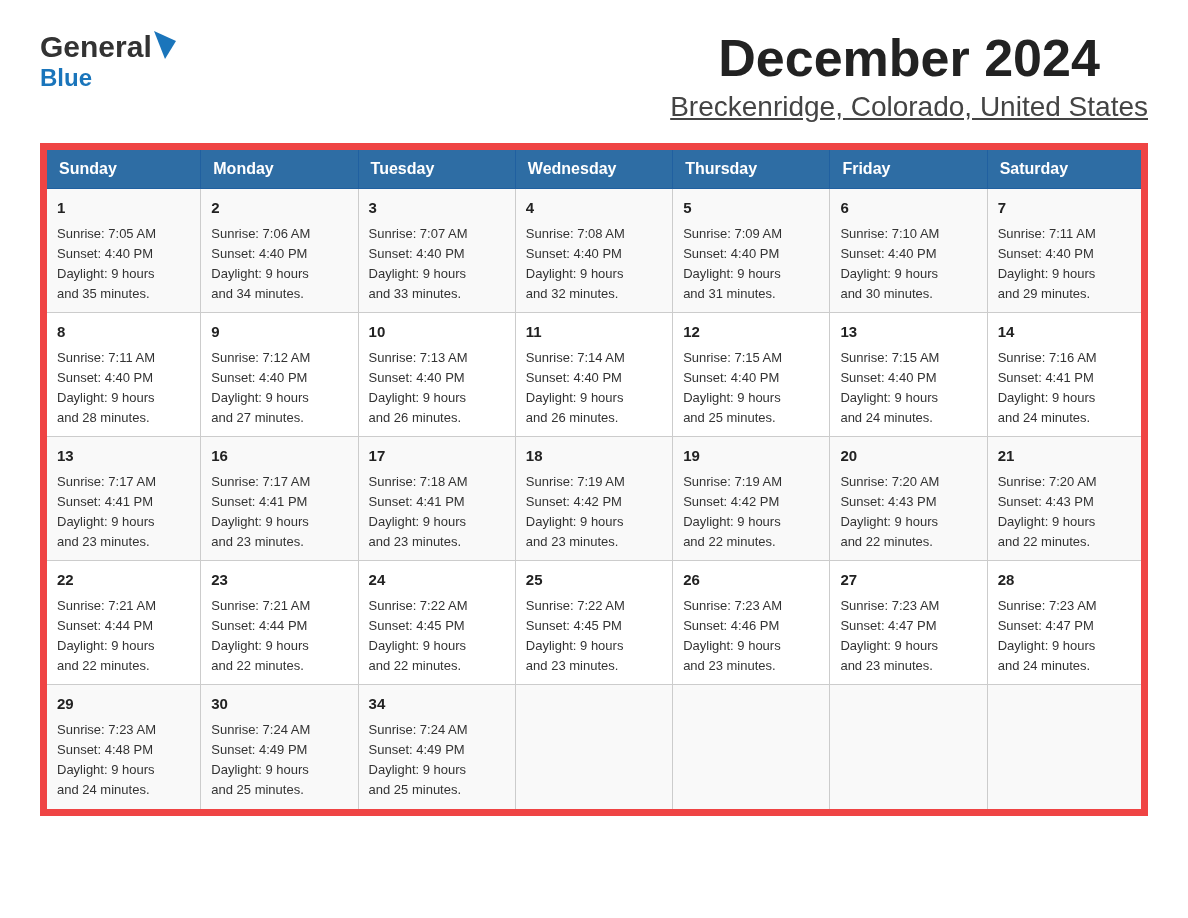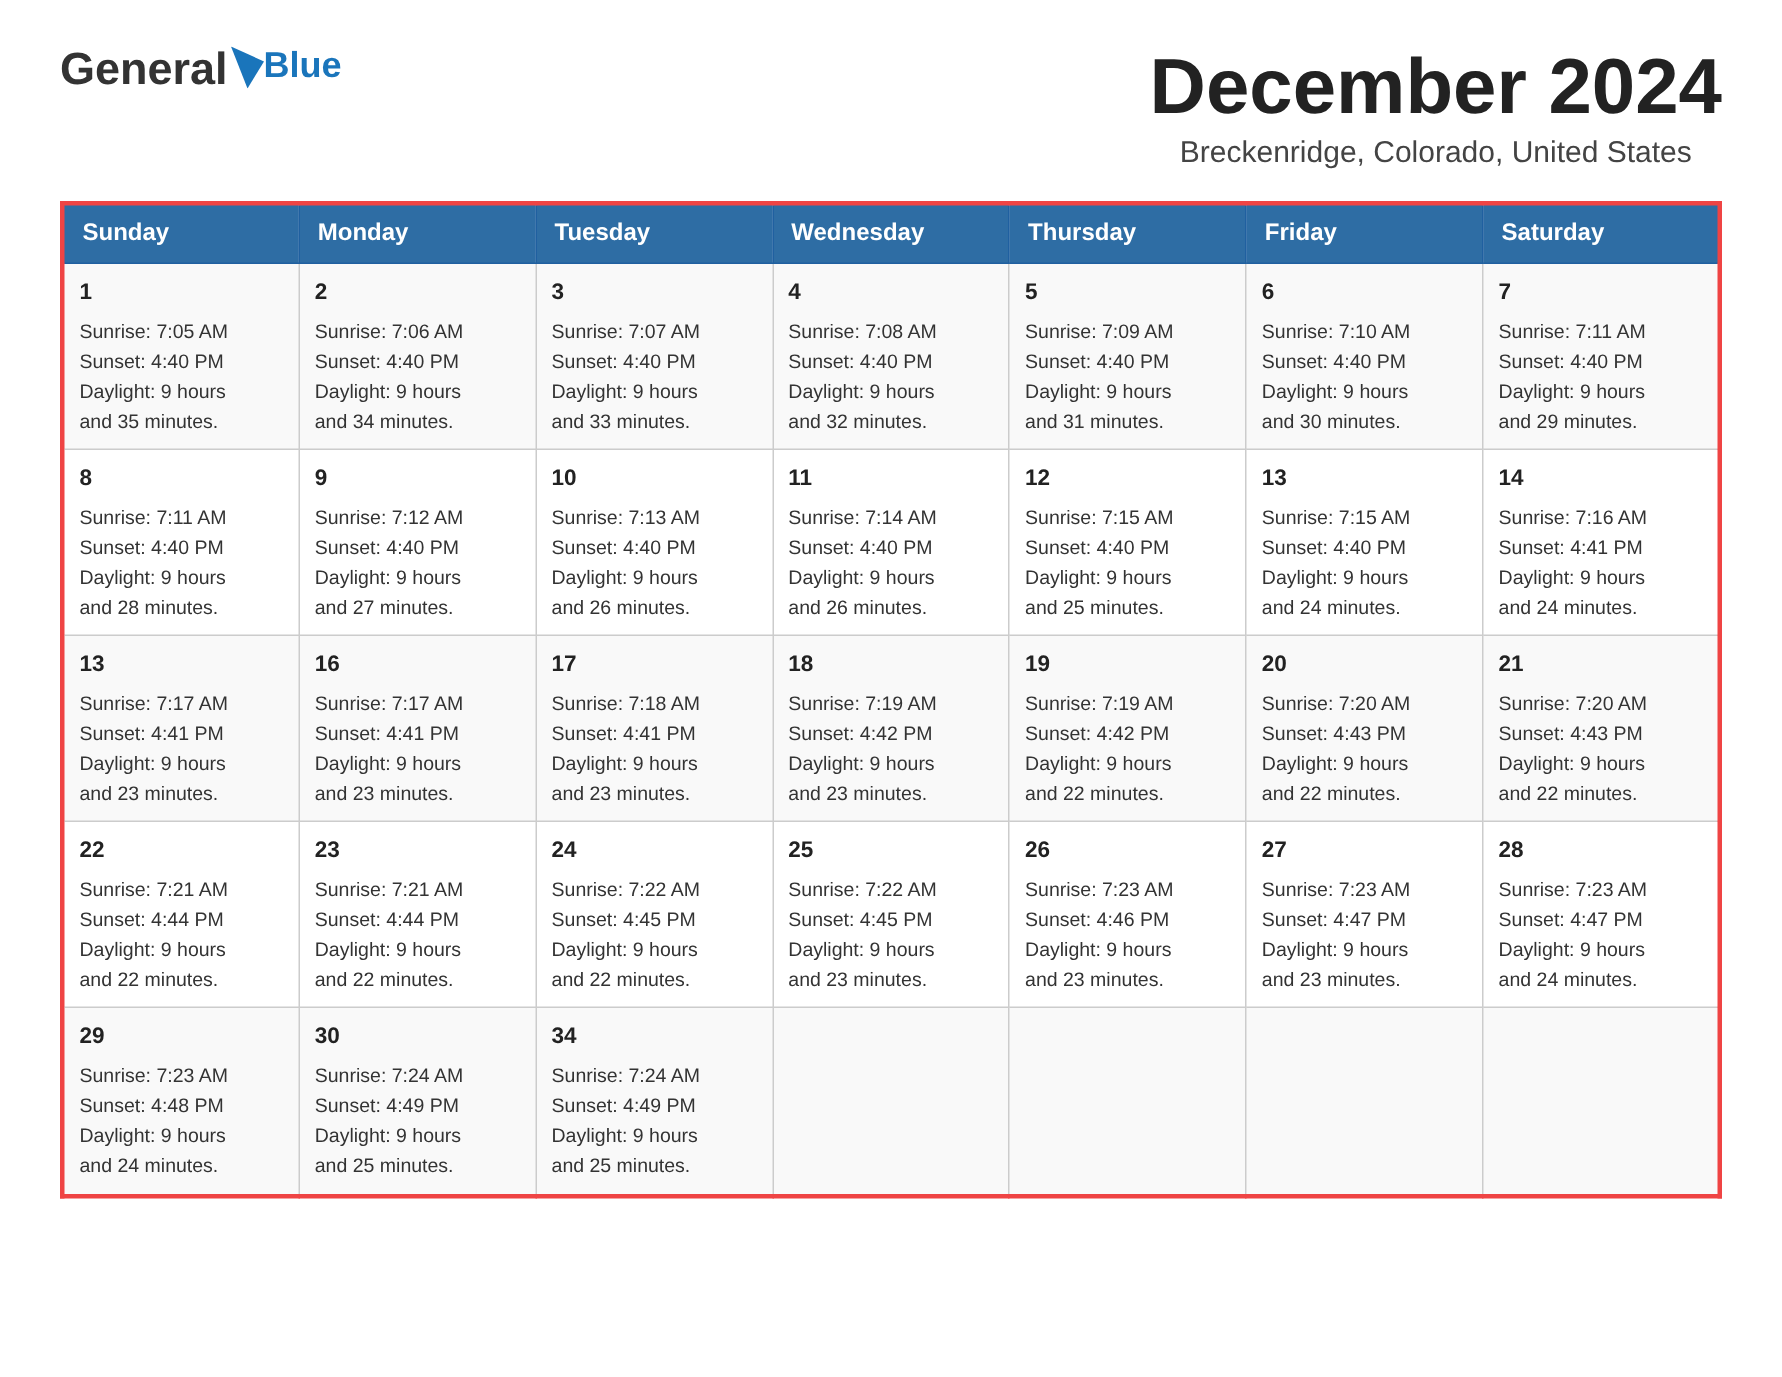--- a/index.html
+++ b/index.html
@@ -11,46 +11,47 @@
       min-height: 918px;
     }
     .header-section {
       display: flex;
       justify-content: space-between;
       align-items: flex-start;
       margin-bottom: 20px;
     }
     .logo-area {
       display: flex;
-      flex-direction: row;
+      flex-direction: column;
       align-items: flex-start;
       justify-content: space-between;
     }
     .logo-row {
       display: flex;
       align-items: center;
     }
     .title-area {
       text-align: center;
     }
     .month-title {
       font-size: 52px;
       font-weight: bold;
       color: #222;
       line-height: 1.1;
     }
     .location-title {
-      font-size: 20px;
+      font-size: 28px;
       color: #444;
       margin-top: 4px;
+      text-decoration: underline;
     }
     .calendar-table {
       width: 100%;
       border-collapse: collapse;
-      border: 3px solid #ef4444;
+      border: 7px solid #ef4444;
       padding-left: 16px;
     }
     .calendar-table th {
       background-color: #2e6da4;
       color: #ffffff;
       font-size: 16px;
       font-weight: bold;
       padding: 10px 12px;
       text-align: left;
       border: 1px solid #2060a0;

